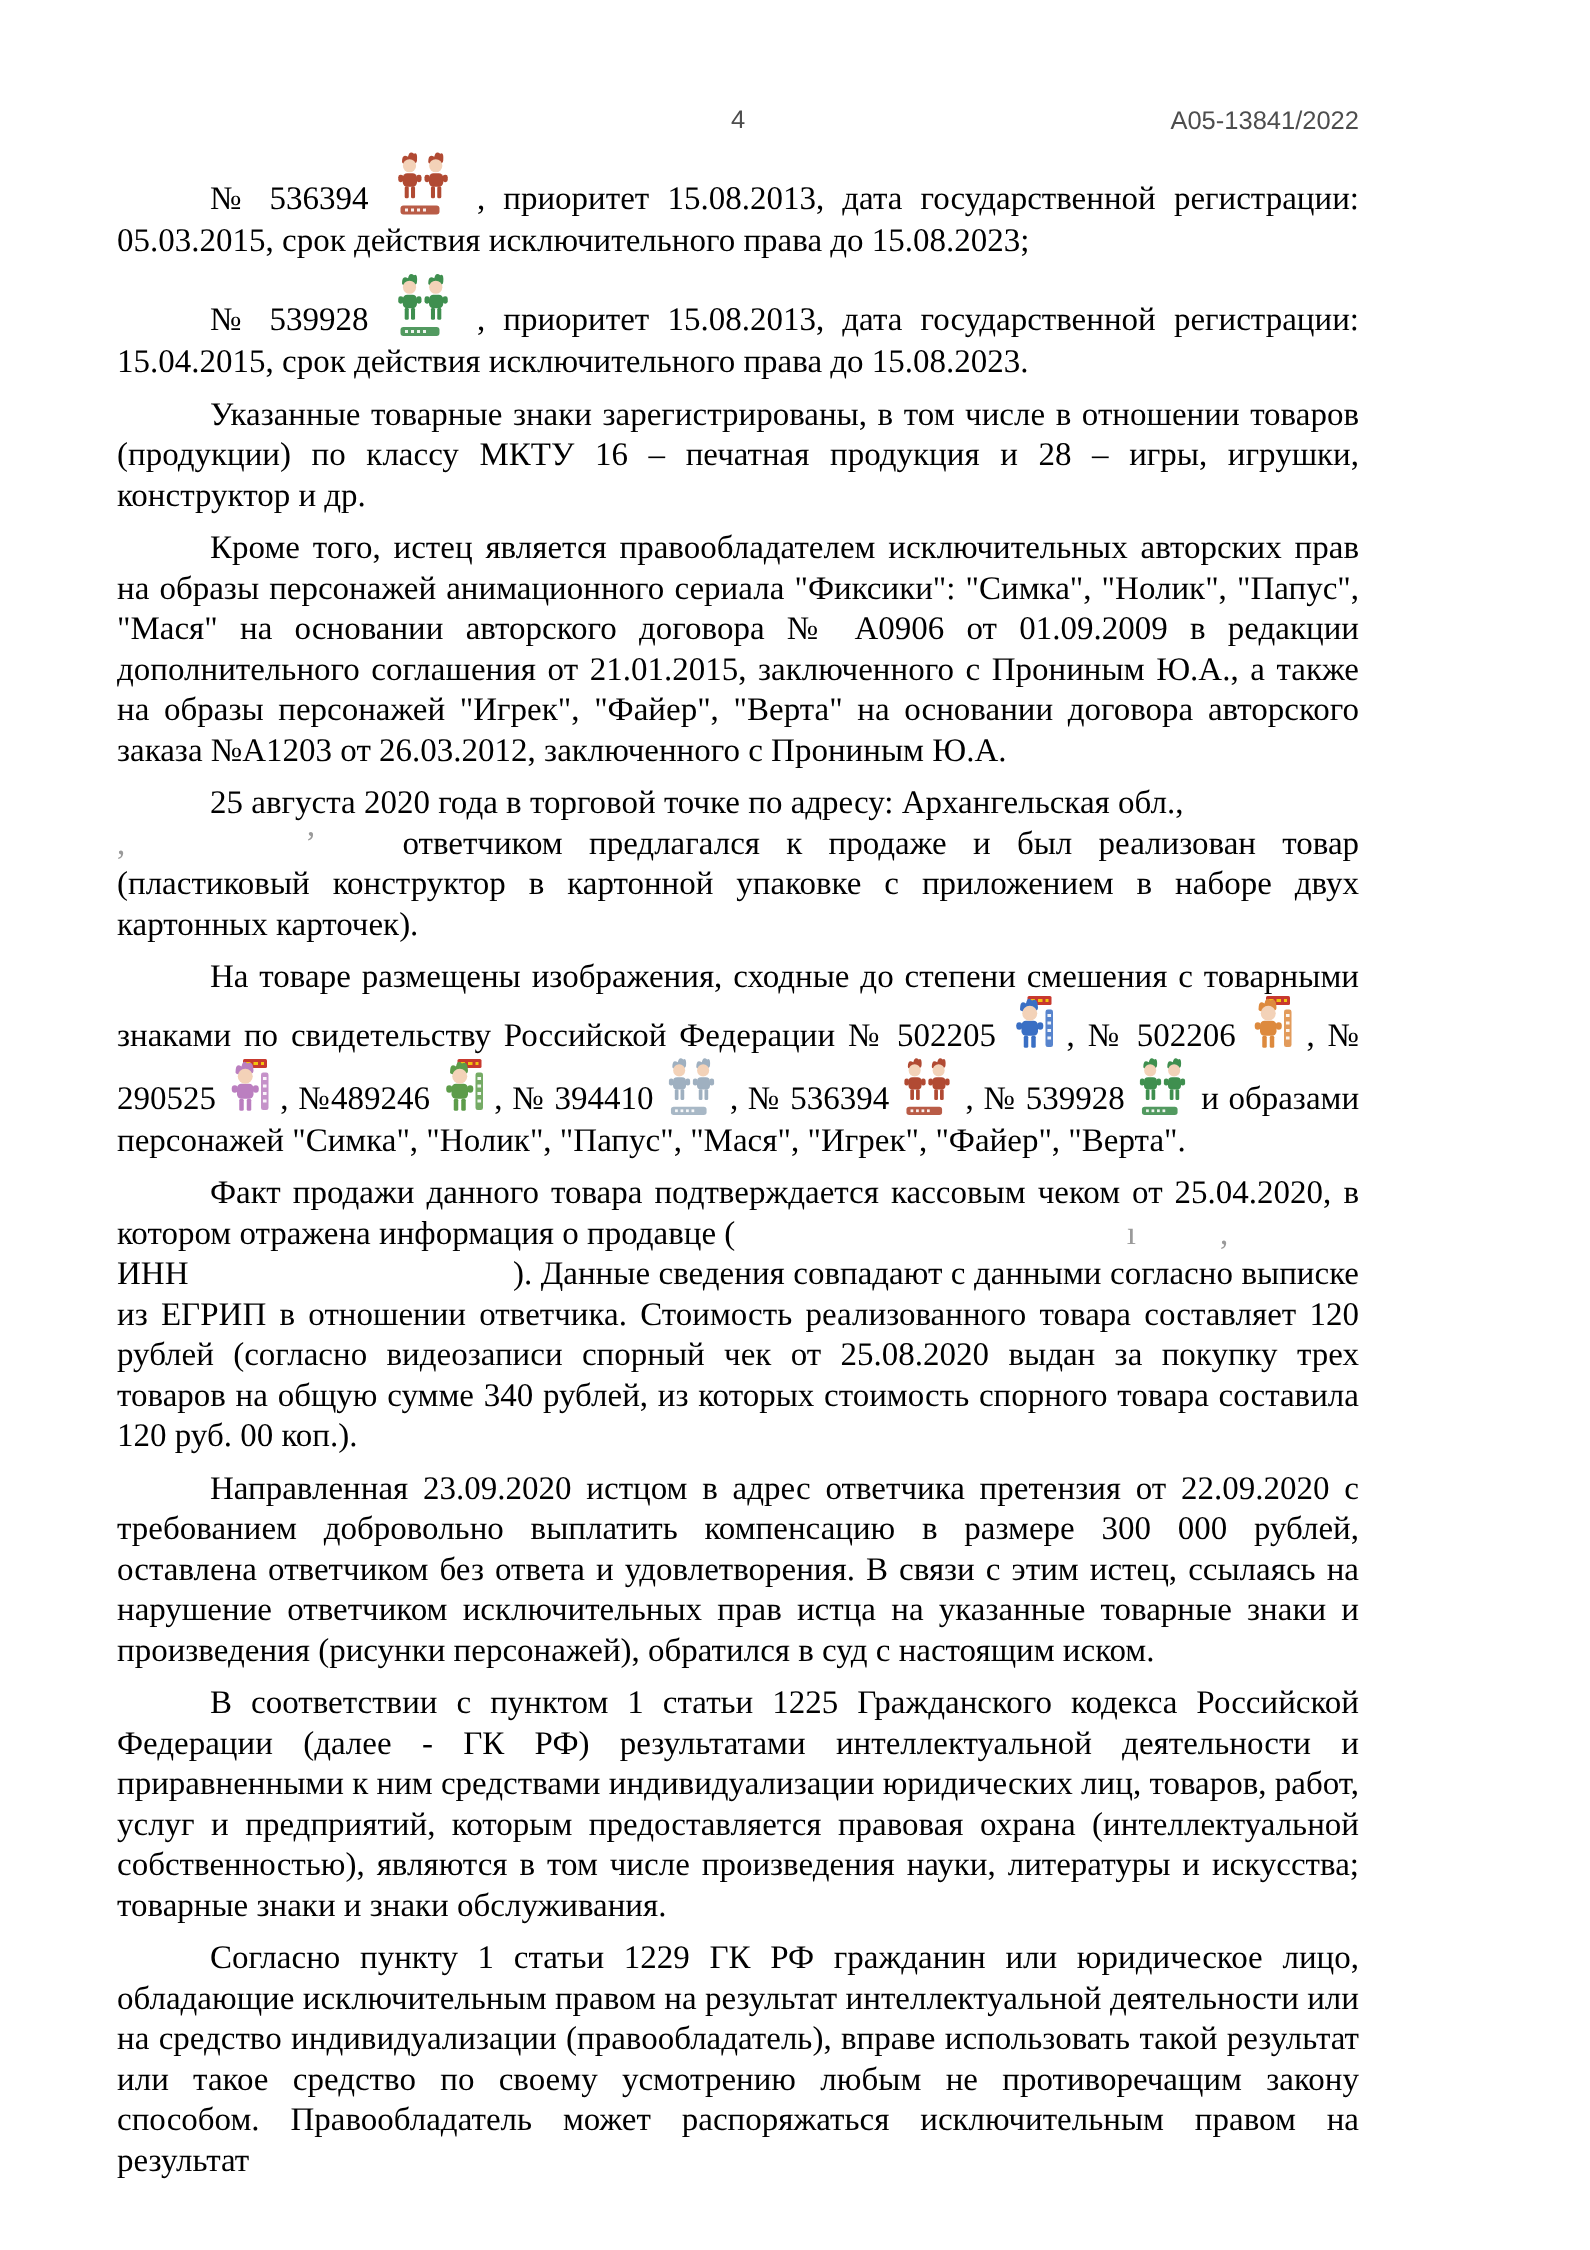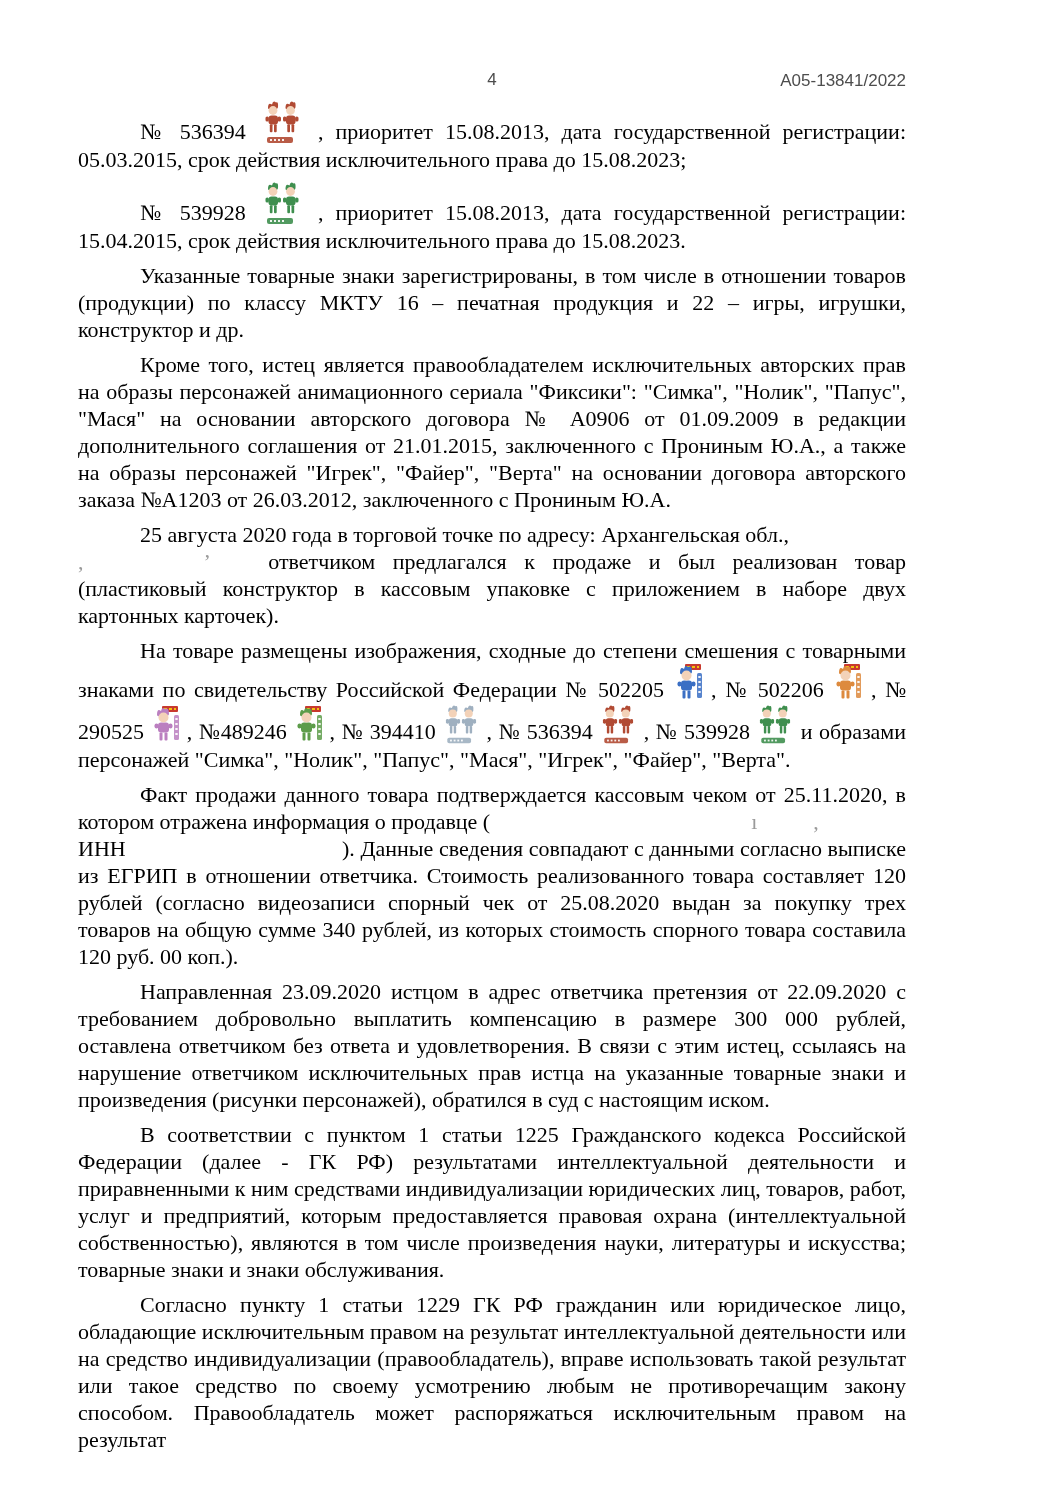--- a/index.html
+++ b/index.html
@@ -87,35 +87,35 @@
         <circle cx="28.5" cy="10.5" r="4.4" fill="#f3d2b8"></circle>
         <rect x="8" y="39" width="2" height="2" fill="#fff" opacity="0.9"></rect>
         <rect x="12" y="39" width="2" height="2" fill="#fff" opacity="0.9"></rect>
         <rect x="16" y="39" width="2" height="2" fill="#fff" opacity="0.9"></rect>
         <rect x="20" y="39" width="2" height="2" fill="#fff" opacity="0.9"></rect>
       </svg>
       <span>, приоритет 15.08.2013, дата государственной регистрации: 15.04.2015, срок действия исключительного права до 15.08.2023.</span>
     </p>
 
     <p>
-      <span>Указанные товарные знаки зарегистрированы, в том числе в отношении товаров (продукции) по классу МКТУ 16 – печатная продукция и 22 – игры, игрушки, конструктор и др.</span>
+      <span>Указанные товарные знаки зарегистрированы, в том числе в отношении товаров (продукции) по классу МКТУ 16 – печатная продукция и 28 – игры, игрушки, конструктор и др.</span>
     </p>
 
     <p>
       <span>Кроме того, истец является правообладателем исключительных авторских прав на образы персонажей анимационного сериала "Фиксики": "Симка", "Нолик", "Папус", "Мася" на основании авторского договора № А0906 от 01.09.2009 в редакции дополнительного соглашения от 21.01.2015, заключенного с Прониным Ю.А., а также на образы персонажей "Игрек", "Файер", "Верта" на основании договора авторского заказа №А1203 от 26.03.2012, заключенного с Прониным Ю.А.</span>
     </p>
 
     <p>
       <span>25 августа 2020 года в торговой точке по адресу: Архангельская обл.,</span>
       <span class="gap" style="width:70px"></span><br>
       <span class="faint">,</span>
       <span class="gap" style="width:85px"></span>
       <span class="faint">’</span>
       <span class="gap" style="width:24px"></span>
-      <span>ответчиком предлагался к продаже и был реализован товар (пластиковый конструктор в кассовым упаковке с приложением в наборе двух картонных карточек).</span>
+      <span>ответчиком предлагался к продаже и был реализован товар (пластиковый конструктор в картонной упаковке с приложением в наборе двух картонных карточек).</span>
     </p>
 
     <p>
       <span>На товаре размещены изображения, сходные до степени смешения с товарными знаками по свидетельству Российской Федерации  № 502205</span>
       <svg width="30" height="40" viewBox="0 0 30 40">
         <rect x="12" y="0" width="16" height="6" rx="1" fill="#c8392e"></rect>
         <rect x="14" y="2" width="3" height="2" fill="#f1c40f"></rect>
           <rect x="19" y="2" width="3" height="2" fill="#f1c40f"></rect>
           <rect x="24" y="2" width="2" height="2" fill="#f1c40f"></rect>
         <g fill="#3a6fc4">
@@ -265,21 +265,21 @@
         <circle cx="28.5" cy="10.5" r="4.4" fill="#f3d2b8"></circle>
         <rect x="8" y="39" width="2" height="2" fill="#fff" opacity="0.9"></rect>
         <rect x="12" y="39" width="2" height="2" fill="#fff" opacity="0.9"></rect>
         <rect x="16" y="39" width="2" height="2" fill="#fff" opacity="0.9"></rect>
         <rect x="20" y="39" width="2" height="2" fill="#fff" opacity="0.9"></rect>
       </svg>
       <span> и образами персонажей "Симка", "Нолик", "Папус", "Мася", "Игрек", "Файер", "Верта".</span>
     </p>
 
     <p>
-      <span>Факт продажи данного товара подтверждается кассовым чеком от 25.11.2020, в котором отражена информация о продавце (</span>
+      <span>Факт продажи данного товара подтверждается кассовым чеком от 25.04.2020, в котором отражена информация о продавце (</span>
       <span class="gap" style="width:250px"></span>
       <span class="faint">ı</span>
       <span class="gap" style="width:45px"></span>
       <span class="faint">,</span><br>
       <span>ИНН</span>
       <span class="gap" style="width:205px"></span>
       <span>). Данные сведения совпадают с данными согласно выписке из ЕГРИП в отношении ответчика. Стоимость реализованного товара составляет 120 рублей (согласно видеозаписи спорный чек от 25.08.2020 выдан за покупку трех товаров на общую сумме 340 рублей, из которых стоимость спорного товара составила 120 руб. 00 коп.).</span>
     </p>
 
 

